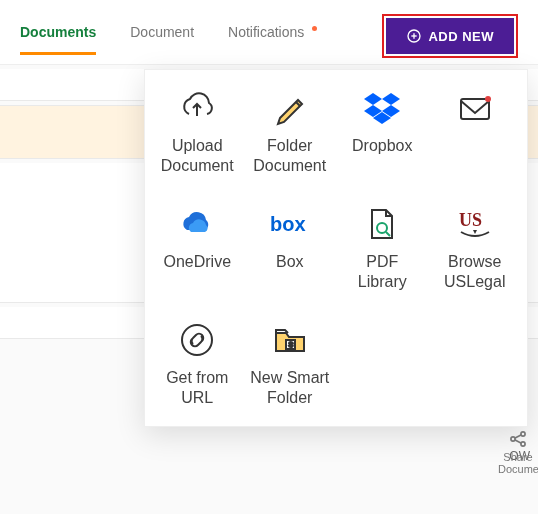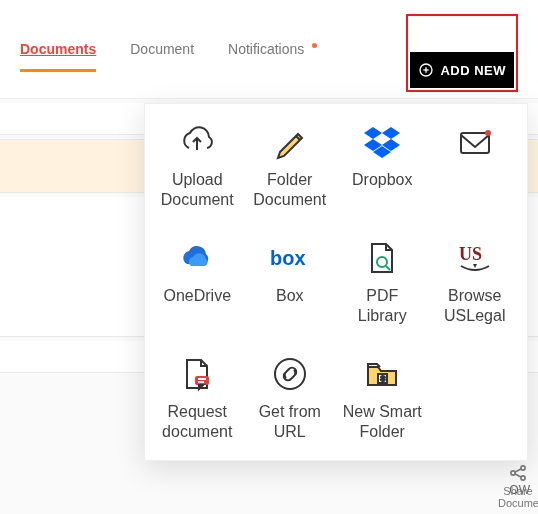--- a/index.html
+++ b/index.html
@@ -25,23 +25,22 @@
     flex: 1;
   }
   .tab {
     font-size: 14px;
     color: #777;
     padding-bottom: 14px;
     cursor: pointer;
     position: relative;
   }
   .tab.active {
-    color: #ef4444;
+    color: #15803d;
     font-weight: 700;
-    text-decoration: underline;
   }
   .tab.active::after {
     content: "";
     position: absolute;
     bottom: -1px; left: 0; right: 0;
     height: 3px;
     background: #ff8a00;
   }
   .notif-dot {
     width: 5px; height: 5px;
@@ -52,32 +51,31 @@
     vertical-align: top;
     margin-top: 2px;
   }
   .addnew-wrap {
     border: 2px solid #e02020;
     padding: 2px;
     margin-left: 8px;
     margin-bottom: 6px;
   }
   .addnew-btn {
-    background: #000000;
+    background: #4c1d95;
     color: #fff;
     font-weight: 700;
     font-size: 13px;
     letter-spacing: 0.5px;
-    padding: 10px 8px;
+    padding: 10px 20px;
     border: none;
     cursor: pointer;
     display: flex;
     align-items: center;
     gap: 6px;
-    margin-top: 34px;
   }
   .addnew-btn svg { width: 16px; height: 16px; }
   .body-area {
     position: relative;
     height: 460px;
   }
   .row-placeholder {
     height: 32px;
     background: #fff;
     border-bottom: 1px solid #e9e9e9;
@@ -255,33 +253,20 @@
         <span class="icon">
           <svg width="40" height="40" viewBox="0 0 40 40">
             <text x="4" y="22" font-size="18" font-weight="700" fill="#8b1d1d" font-family="Georgia,serif">US</text>
             <path d="M6 28 q14 8 28 0" stroke="#333" stroke-width="2" fill="none"></path>
             <polygon points="18,26 22,26 20,30" fill="#333"></polygon>
           </svg>
         </span>
         <span class="label">Browse USLegal</span>
       </div>
 
-      <div class="item">
-        <span class="icon">
-          <svg width="36" height="36" viewBox="0 0 36 36" fill="none" stroke="#333" stroke-width="2">
-            <path d="M8 4 h14 l6 6 v22 h-20 z"></path>
-              <path d="M22 4 v6 h6"></path>
-            <rect x="16" y="20" width="14" height="9" rx="2" fill="#e04040" stroke="none"></rect>
-            <polygon points="20,29 20,33 24,29" fill="#e04040"></polygon>
-            <line x1="19" y1="23" x2="27" y2="23" stroke="#fff"></line>
-              <line x1="19" y1="26" x2="25" y2="26" stroke="#fff"></line>
-          </svg>
-        </span>
-        <span class="label">Request document</span>
-      </div>
 
       <div class="item">
         <span class="icon">
           <svg width="38" height="38" viewBox="0 0 38 38" fill="none" stroke="#333" stroke-width="2">
             <circle cx="19" cy="19" r="15"></circle>
             <path d="M15 23 a4 4 0 0 1 0-6 l3-3 a4 4 0 0 1 6 6"></path>
             <path d="M23 15 a4 4 0 0 1 0 6 l-3 3 a4 4 0 0 1 -6 -6"></path>
           </svg>
         </span>
         <span class="label">Get from URL</span>

